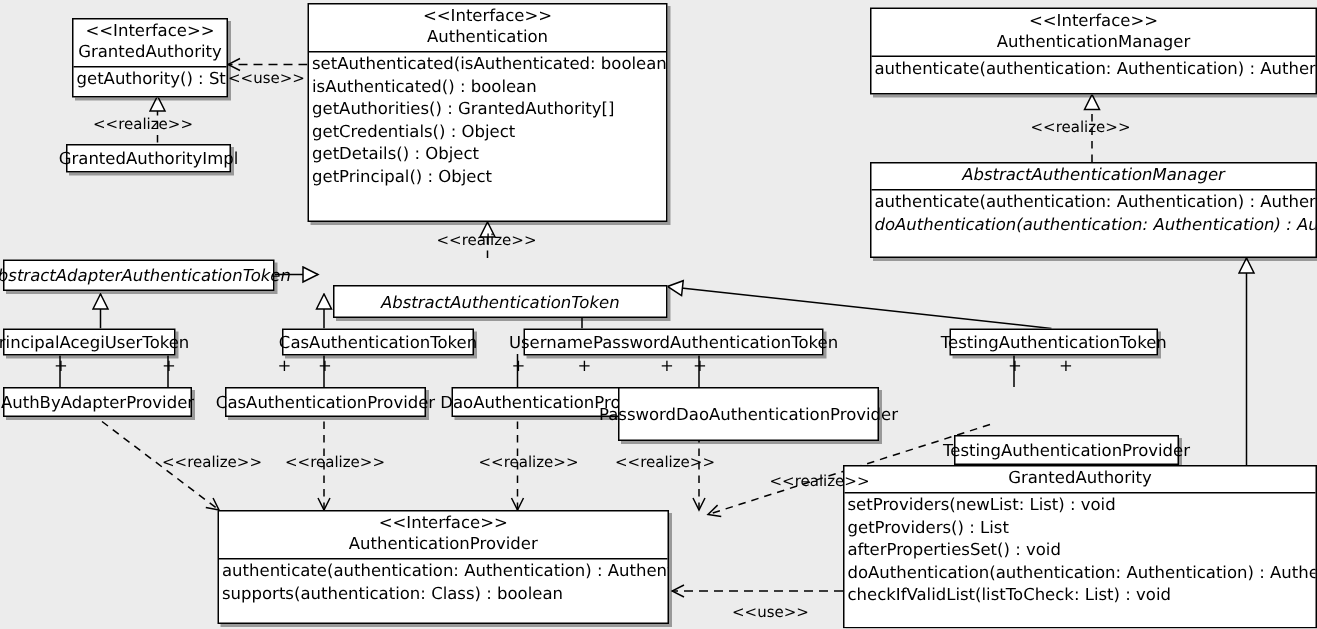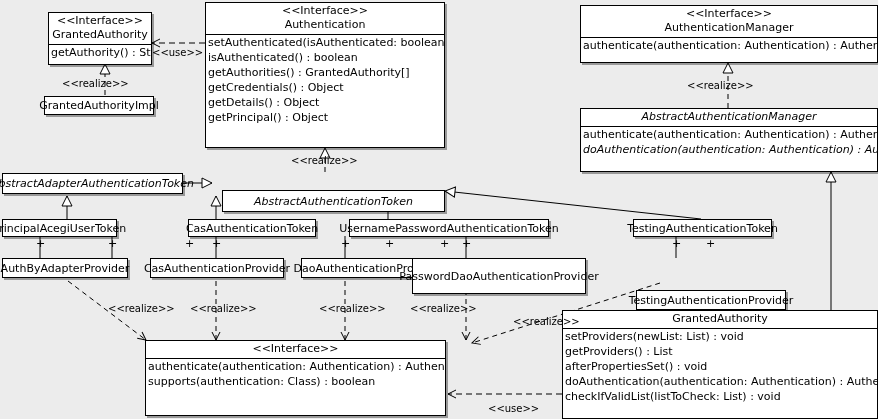--- a/index.html
+++ b/index.html
@@ -288,20 +288,21 @@
     <span class="uml-name">PasswordDaoAuthenticationProvider</span>
   </div>
 
   <div class="uml-box simple-box" style="left:636px; top:258px; width:150px; height:20px;margin-top:32px;">
     <span class="uml-name">TestingAuthenticationProvider</span>
   </div>
 
   <div class="uml-box" style="left:145px; top:340px; width:301px; height:76px;">
     <div class="uml-head">
       <span class="uml-stereo">&lt;&lt;Interface&gt;&gt;</span>
+      <span class="uml-name">AuthenticationProvider</span>
     </div>
     <div class="uml-divider"></div>
     <div class="uml-members">
       <div class="uml-member">authenticate(authentication: Authentication) : Authentication</div>
       <div class="uml-member">supports(authentication: Class) : boolean</div>
     </div>
   </div>
 
   <div class="uml-box" style="left:562px; top:310px; width:316px; height:109px;">
     <div class="uml-head">

